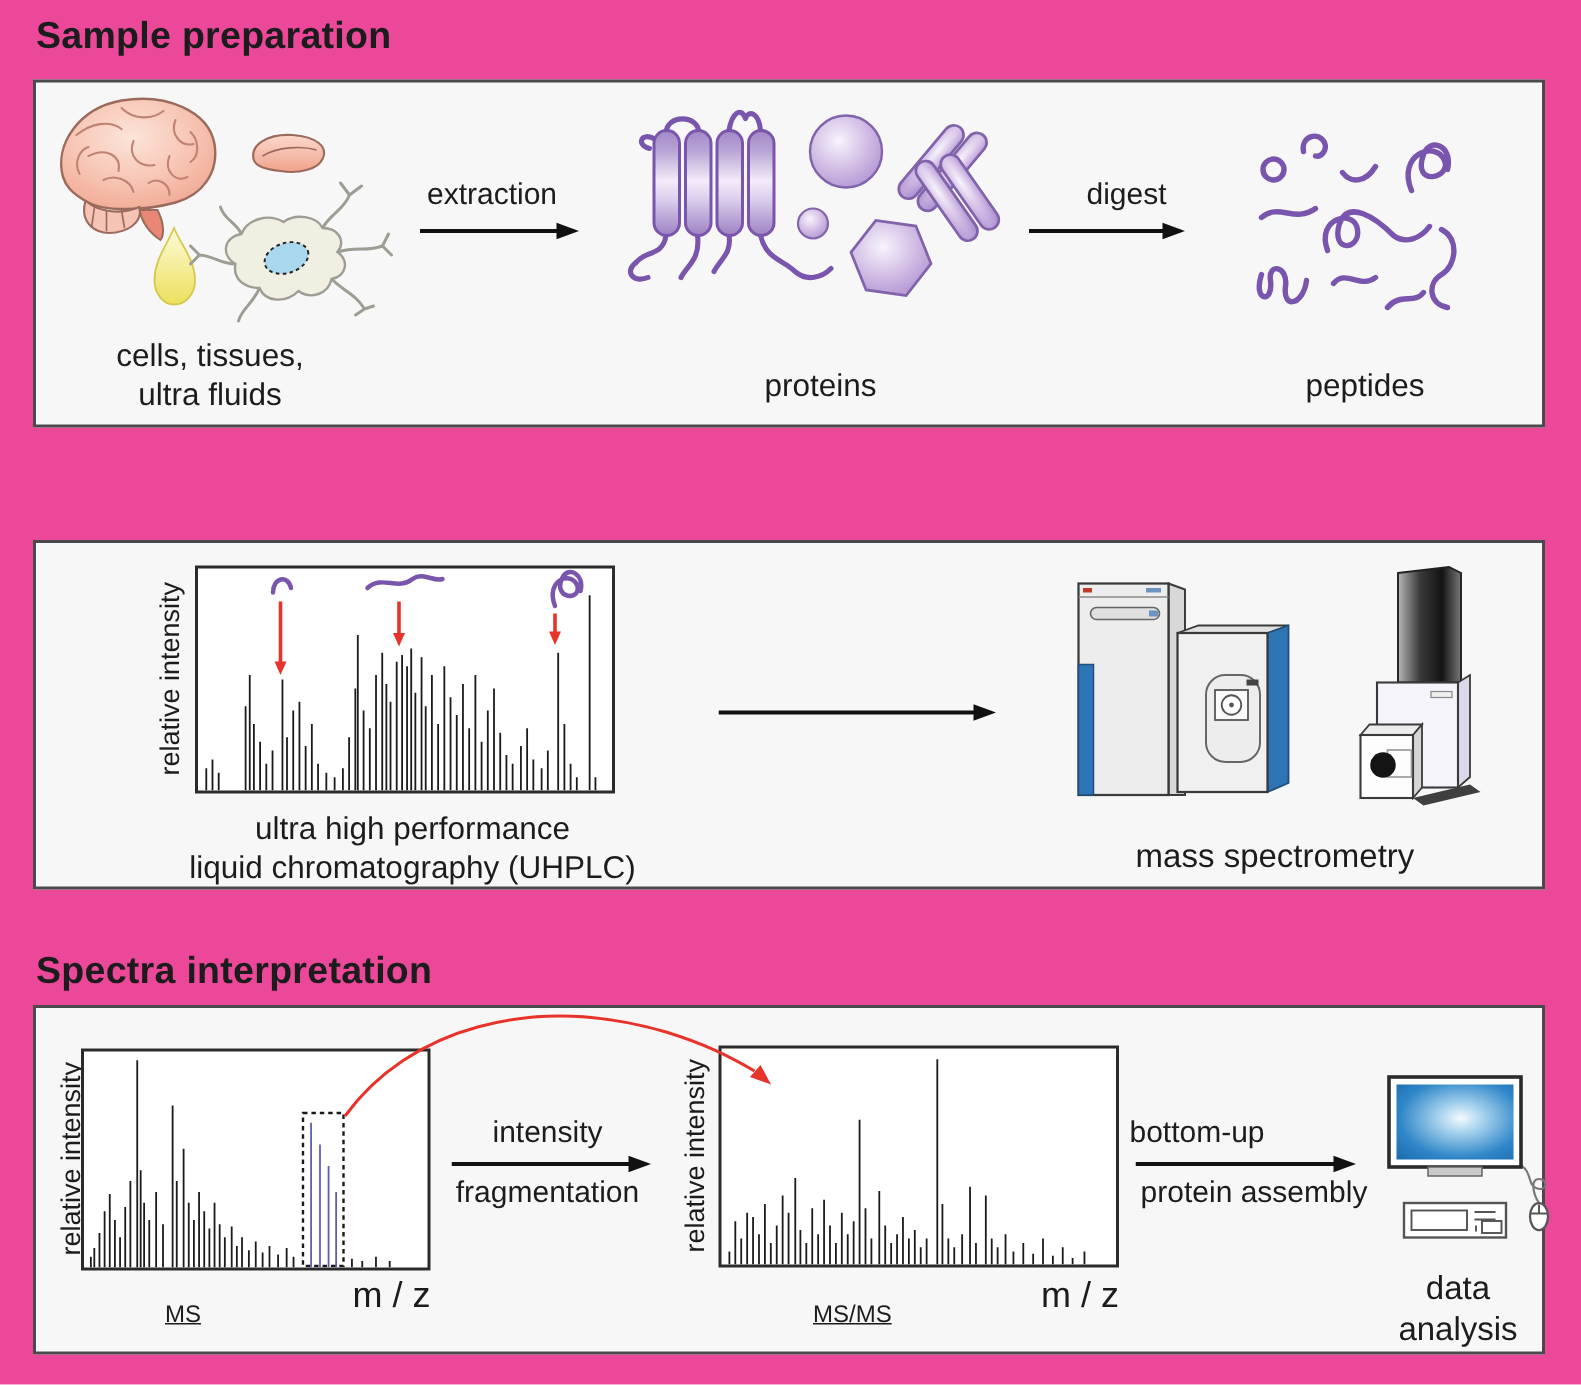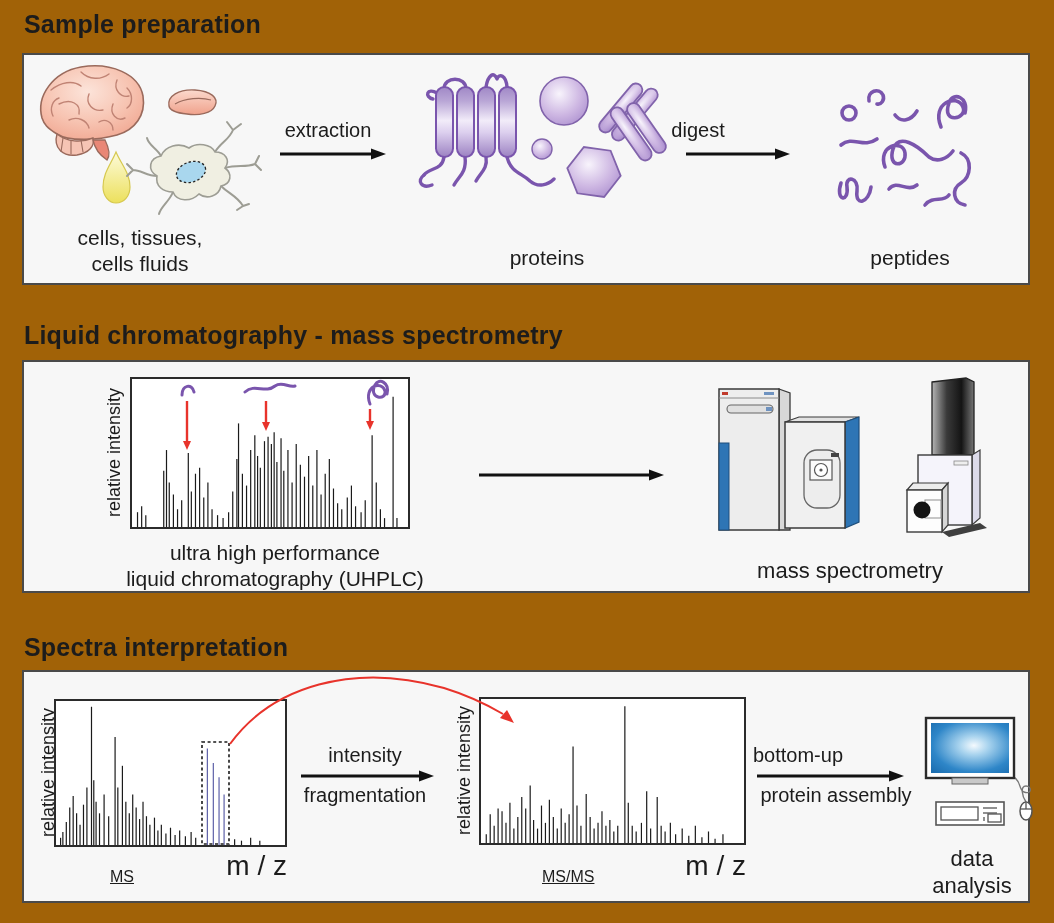--- a/index.html
+++ b/index.html
@@ -1,31 +1,31 @@
 <!DOCTYPE html>
 <html><head>
 <meta charset="utf-8">
 <style>
   html,body{margin:0;padding:0;background:#fff;}
-  .page{position:relative;width:1054px;height:923px;background:#a16207;
+  .page{position:relative;width:1054px;height:923px;background:#ec4899;
         font-family:"Liberation Sans",sans-serif;color:#1c1c1c;overflow:hidden;}
   .heading{position:absolute;left:24px;font-size:25px;font-weight:bold;letter-spacing:.2px;}
   .panel{position:absolute;left:22px;width:1008px;border:2px solid #4a4a4a;background:#f7f7f7;box-sizing:border-box;}
   #panel1{top:53px;height:232px;}
   #panel2{top:360px;height:233px;}
   #panel3{top:670px;height:233px;}
   .abs{position:absolute;}
   .caption{position:absolute;text-align:center;font-size:21px;line-height:26px;}
   .arrowlabel{position:absolute;text-align:center;font-size:20px;}
   .plot{position:absolute;background:#ffffff;border:2px solid #2b2b2b;box-sizing:border-box;}
   .plot svg.peaks{position:absolute;left:0;top:0;width:100%;height:100%;}
   .plot svg.overlay{position:absolute;left:0;top:0;}
   .ylabel{position:absolute;width:152px;text-align:center;font-size:18px;
           transform:rotate(-90deg);white-space:nowrap;}
-  .xlabel{position:absolute;width:120px;text-align:right;font-size:28px;}
+  .xlabel{position:absolute;width:120px;text-align:right;font-size:24px;}
   .speclabel{position:absolute;text-align:left;font-size:16px;text-decoration:underline;}
   .harrow line{stroke:#111;stroke-width:2.8px;}
   .harrow polygon{fill:#111;}
   .redink{stroke:#e8332b;fill:none;}
   .redfill{fill:#e8332b;}
   .purpleink{stroke:#7a55ad;fill:none;stroke-linecap:round;stroke-linejoin:round;}
 </style>
 </head>
 <body>
 
@@ -87,21 +87,21 @@
           <path d="M128,116 C118,116 112,110 104,110 M104,110 L98,104 M104,110 L98,116"></path>
           <path d="M132,96 C128,88 120,86 118,78"></path>
         </g>
         <path d="M128,116 C118,110 120,98 132,96 C136,86 150,82 160,88 C168,82 182,84 186,92 C196,92 202,100 196,108 C204,114 202,124 192,126 C190,136 178,140 170,134 C162,142 148,142 144,132 C134,132 126,126 128,116 Z" fill="#f0efe2" stroke="#9d9d94" stroke-width="1.6"></path>
         <ellipse cx="162" cy="112" rx="15" ry="10" transform="rotate(-18 162 112)" fill="#a9d7ee" stroke="#222" stroke-width="1.3" stroke-dasharray="2.4,2.2"></ellipse>
       </g>
     </svg>
 
     <div class="caption" style="left:16px;width:200px;top:170px;">
       <div>cells, tissues,</div>
-      <div>cells fluids</div>
+      <div>ultra fluids</div>
     </div>
 
     <div class="arrowlabel" style="left:224px;width:160px;top:64px;">extraction</div>
     <svg class="abs harrow" style="left:256px;top:90px;" width="106" height="16">
       <line x1="0" y1="9" x2="92" y2="9"></line>
         <polygon points="106,9 91,3.5 91,14.5"></polygon>
     </svg>
 
     <svg class="abs" style="left:390px;top:14px;" width="280" height="158" viewBox="0 0 280 158">
       <defs>
@@ -149,21 +149,21 @@
         </g>
         <g transform="rotate(-35 223 62)">
           <rect x="210" y="30" width="13" height="62" rx="6.5"></rect>
           <rect x="226" y="36" width="13" height="58" rx="6.5"></rect>
         </g>
       </g>
     </svg>
 
     <div class="caption" style="left:423px;width:200px;top:190px;">proteins</div>
 
-    <div class="arrowlabel" style="left:594px;width:160px;top:64px;">digest</div>
+    <div class="arrowlabel" style="left:647px;width:160px;top:64px;">digest</div>
     <svg class="abs harrow" style="left:662px;top:90px;" width="104" height="16">
       <line x1="0" y1="9" x2="90" y2="9"></line>
         <polygon points="104,9 89,3.5 89,14.5"></polygon>
     </svg>
 
     <svg class="abs" style="left:805px;top:28px;" width="160" height="150" viewBox="0 0 160 150">
       <g class="purpleink" stroke-width="3.6">
         <circle cx="20" cy="30" r="7"></circle>
         <path d="M40,18 C38,8 50,4 54,12 C56,17 52,22 48,21"></path>
         <path d="M66,32 C72,40 82,38 88,28"></path>
@@ -173,21 +173,20 @@
         <path d="M12,100 C6,118 20,120 18,104 C16,92 30,94 28,108 C26,124 40,120 42,104"></path>
         <path d="M60,106 C68,96 78,110 88,102"></path>
         <path d="M132,70 C144,76 142,94 132,100 C122,106 124,120 136,122"></path>
         <path d="M96,122 C104,112 114,120 120,112"></path>
       </g>
     </svg>
 
     <div class="caption" style="left:786px;width:200px;top:190px;">peptides</div>
   </div>
 
-  <div class="heading" style="top:321px;">Liquid chromatography - mass spectrometry</div>
 
   <div class="panel" id="panel2">
 
     <div class="ylabel" style="left:14px;top:80px;">relative intensity</div>
 
     <div class="plot" style="left:106px;top:15px;width:280px;height:152px;">
       <svg class="peaks" viewBox="0 0 100 100" preserveAspectRatio="none">
           <line x1="2" x2="2" y1="100" y2="90" stroke="#1a1a1a" stroke-width="1.2" vector-effect="non-scaling-stroke"></line>
           <line x1="3.5" x2="3.5" y1="100" y2="86" stroke="#1a1a1a" stroke-width="1.2" vector-effect="non-scaling-stroke"></line>
           <line x1="5" x2="5" y1="100" y2="92" stroke="#1a1a1a" stroke-width="1.2" vector-effect="non-scaling-stroke"></line>

